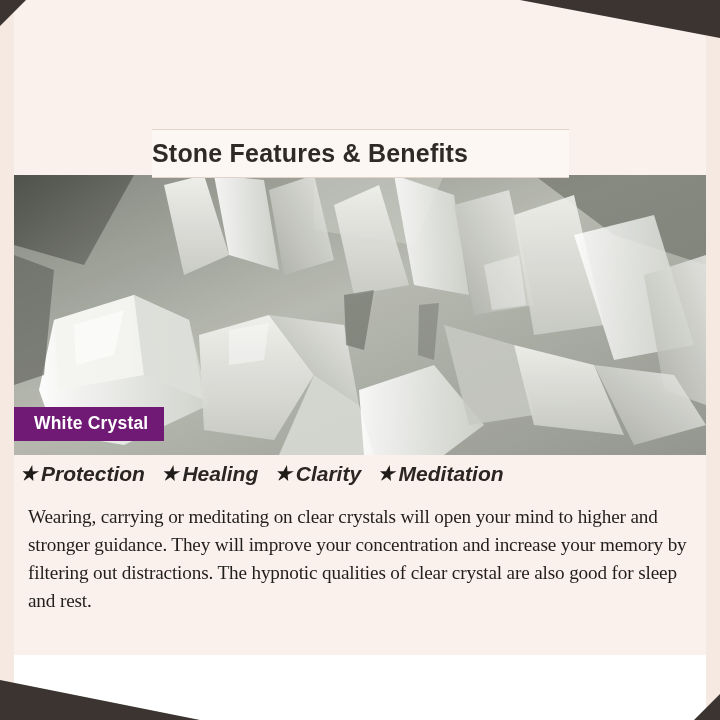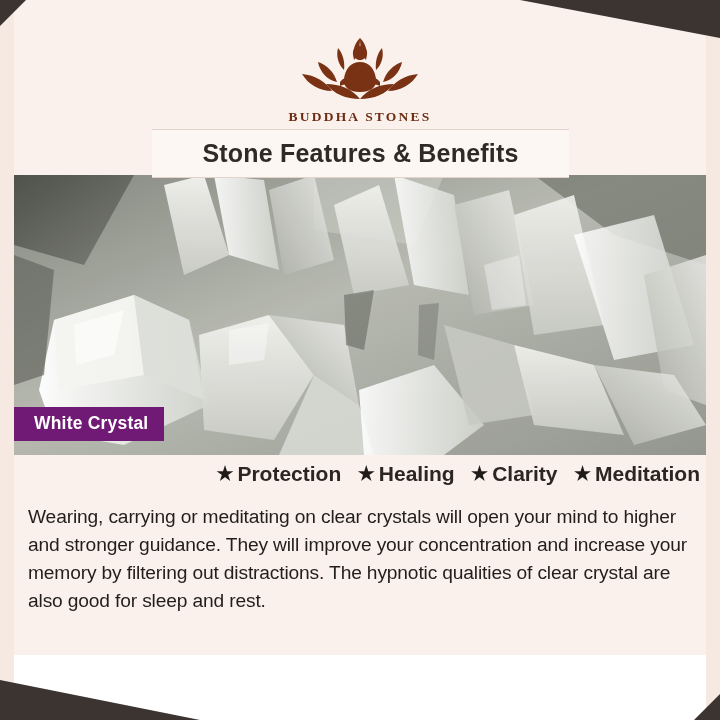--- a/index.html
+++ b/index.html
@@ -90,21 +90,21 @@
     position: absolute;
     left: 152px;
     top: 129px;
     width: 417px;
     height: 47px;
     background: #fdf7f4;
     border-top: 1px solid #e3d4cb;
     border-bottom: 1px solid #e3d4cb;
     display: flex;
     align-items: center;
-    justify-content: center;
+    justify-content: flex-start;
     z-index: 4;
   }
   .title-bar h1 {
     margin: 0;
     font-family: "Liberation Sans", sans-serif;
     font-weight: 700;
     font-size: 25px;
     color: #2f2a27;
     letter-spacing: 0.2px;
   }
@@ -130,22 +130,23 @@
     font-weight: 700;
     padding: 6px 16px 7px 20px;
     z-index: 6;
     letter-spacing: 0.2px;
   }
   .benefits {
     position: absolute;
     left: 14px;
     top: 462px;
     width: 692px;
-    text-align: right;
+    text-align: left;
     z-index: 4;
+    font-style: italic;
   }
   .benefits .item {
     display: inline-block;
     font-size: 21px;
     font-weight: 700;
     color: #2b2623;
     margin: 0 6px;
     white-space: nowrap;
   }
   .benefits .star {
@@ -158,21 +159,21 @@
     position: absolute;
     left: 28px;
     top: 503px;
     width: 662px;
     font-size: 19.2px;
     line-height: 1.45;
     color: #221e1c;
     letter-spacing: -0.15px;
     z-index: 4;
     text-align: left;
-    font-family: Liberation Sans, sans-serif;
+    font-family: Liberation Serif, serif;
   }
   .white-bottom {
     position: absolute;
     left: 14px;
     top: 655px;
     width: 692px;
     height: 65px;
     background: #ffffff;
     z-index: 2;
   }
@@ -198,44 +199,20 @@
 
   <div class="side-strip-l"></div>
   <div class="side-strip-r"></div>
   <div class="inner"></div>
 
   <div class="corner corner-tl"></div>
   <div class="corner-tr-block"></div>
   <div class="corner-bl-block"></div>
   <div class="corner-br-block"></div>
 
-  <div class="logo-wrap">
-    <svg class="logo-svg" width="160" height="84" viewBox="0 0 160 84">
-      <g fill="#7a3214">
-
-        <path d="M80 16 C74 22 72 30 74 38 C78 33 80 26 80 16 Z"></path>
-        <path d="M80 16 C86 22 88 30 86 38 C82 33 80 26 80 16 Z"></path>
-        <path d="M58 26 C56 34 58 42 64 48 C65 40 63 32 58 26 Z"></path>
-        <path d="M102 26 C104 34 102 42 96 48 C95 40 97 32 102 26 Z"></path>
-        <path d="M38 40 C40 50 47 58 57 60 C54 50 47 43 38 40 Z"></path>
-        <path d="M122 40 C120 50 113 58 103 60 C106 50 113 43 122 40 Z"></path>
-        <path d="M22 52 C28 62 39 69 52 69 C46 60 35 53 22 52 Z"></path>
-        <path d="M138 52 C132 62 121 69 108 69 C114 60 125 53 138 52 Z"></path>
-
-        <path d="M46 62 C54 72 66 77 80 77 C72 67 60 62 46 62 Z"></path>
-        <path d="M114 62 C106 72 94 77 80 77 C88 67 100 62 114 62 Z"></path>
-
-        <circle cx="80" cy="31" r="7.2"></circle>
-        <path d="M80 40 C71 40 65 47 64 57 C63 64 68 70 80 70 C92 70 97 64 96 57 C95 47 89 40 80 40 Z"></path>
-        <path d="M60 60 C64 55 70 53 76 55 L76 62 C70 62 64 62 60 64 Z"></path>
-        <path d="M100 60 C96 55 90 53 84 55 L84 62 C90 62 96 62 100 64 Z"></path>
-      </g>
-    </svg>
-    <div class="brand">BUDDHA STONES</div>
-  </div>
 
   <div class="title-bar">
     <h1>Stone Features &amp; Benefits</h1>
   </div>
 
   <div class="photo">
     <svg width="692" height="280" viewBox="0 0 692 280">
       <defs>
         <linearGradient id="bg1" x1="0" y1="0" x2="1" y2="1">
           <stop offset="0%" stop-color="#7e8279"></stop>

